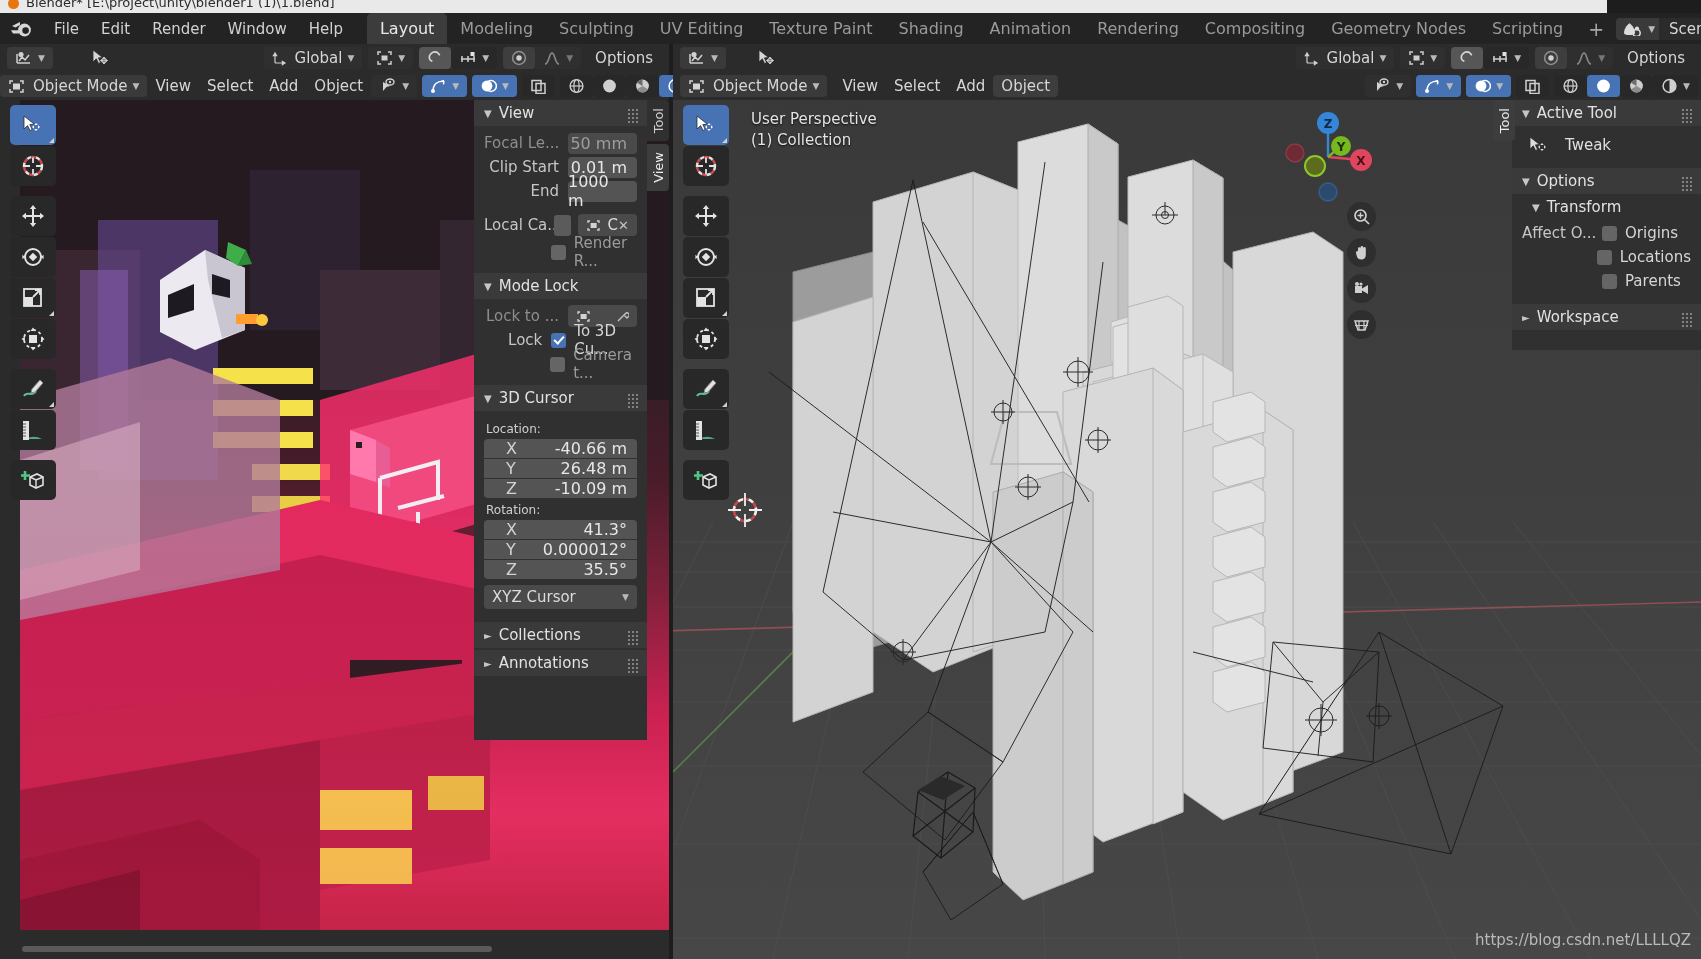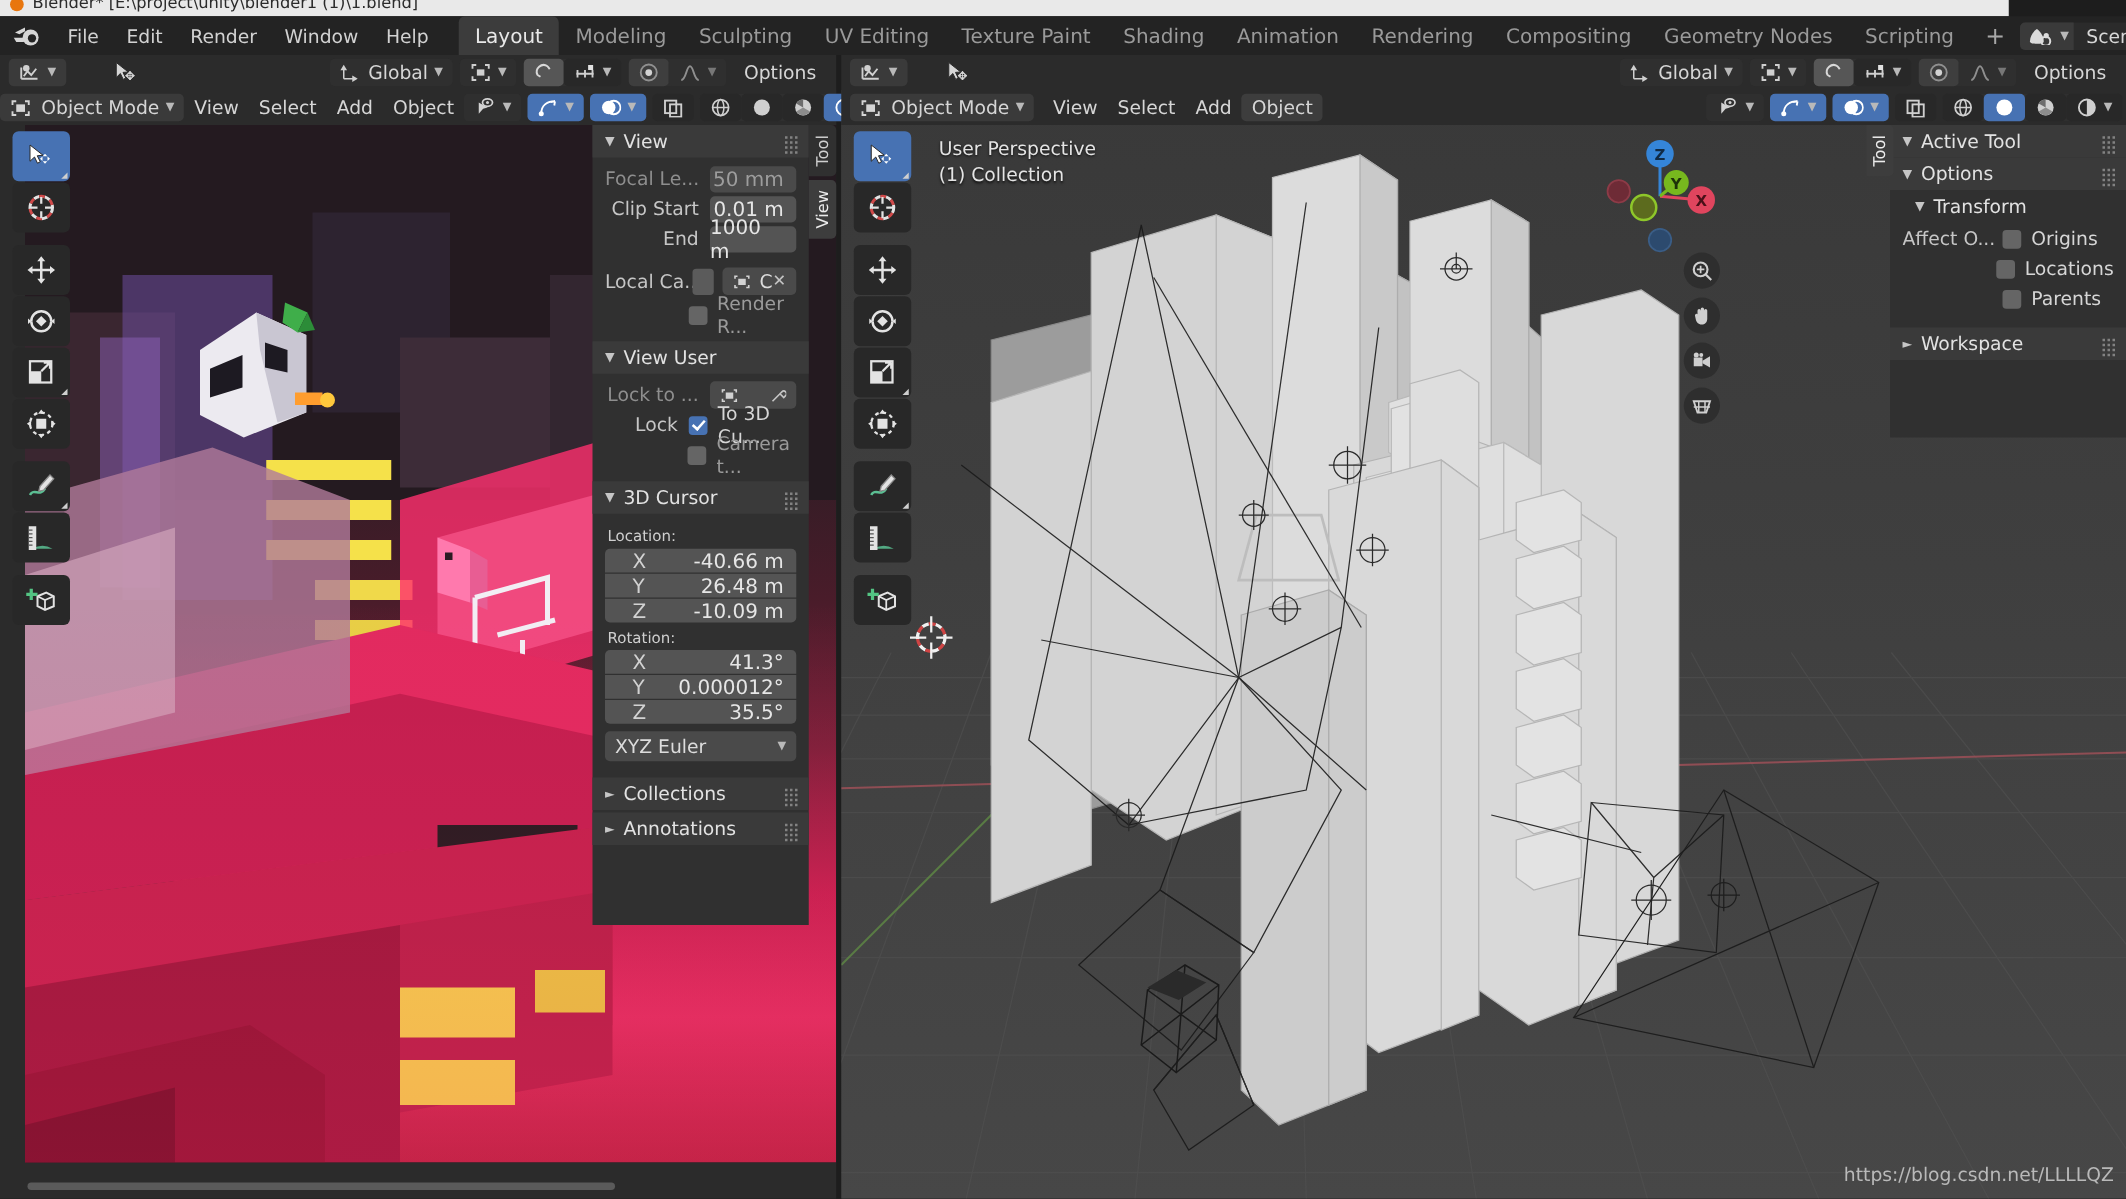--- a/index.html
+++ b/index.html
@@ -587,21 +587,21 @@
     </div>
     <div class="row" style="margin-top:5px;">
       <div class="rlabel"></div>
       <div class="cbox"></div>
       <div class="cbtxt dim">Render R...</div>
     </div>
   </div>
 
   <div class="p-section-head">
     <span class="tri">▼</span>
-    <span>View User</span>
+    <span>Mode Lock</span>
   </div>
   <div class="p-body">
     <div class="row">
       <div class="rlabel dim">Lock to ...</div>
       <div class="dropdownfield">
         <span style="display:flex;align-items:center;">
           <svg width="15" height="13" viewBox="0 0 15 13">
             <path d="M2 4 V2 H4 M11 2 H13 V4 M13 9 V11 H11 M4 11 H2 V9" fill="none" stroke="#d2d2d2" stroke-width="1.3"></path>
             <rect x="4.6" y="4" width="6" height="5" fill="#d2d2d2"></rect>
           </svg>
@@ -670,21 +670,21 @@
         <span>0.000012°</span>
       </div>
       <div class="field split">
         <span class="k">Z</span>
         <span>35.5°</span>
       </div>
     </div>
     <div style="height:7px"></div>
     <div class="row">
       <div class="dropdownfield" style="height:24px;">
-        <span>XYZ Euler</span>
+        <span>XYZ Cursor</span>
         <span class="chev">▼</span>
       </div>
     </div>
   </div>
 
   <div class="p-section-head" style="margin-top:4px;">
     <span class="tri">►</span>
     <span>Collections</span>
     <span class="grip">
         <i></i>
@@ -1197,20 +1197,31 @@
         <i></i>
         <i></i>
         <i></i>
         <i></i>
         <i></i>
         <i></i>
         <i></i>
         <i></i>
       </span>
   </div>
+  <div class="p-body" style="padding:8px 10px 10px;">
+    <div class="row">
+      <span style="width:34px;display:flex;justify-content:center;">
+        <svg width="24" height="21" viewBox="0 0 24 21">
+          <path d="M3 2 L3 14 L6.3 10.8 L8.6 15.5 L10.6 14.4 L8.4 9.9 L12.6 9.6 Z" fill="#dcdcdc" stroke="#2b2b2b" stroke-width=".8"></path>
+          <path d="M15 8 v8 M11 12 h8 M15 8 l-1.8 2 h3.6 Z M15 16 l-1.8-2 h3.6 Z M11 12 l2-1.8 v3.6 Z M19 12 l-2-1.8 v3.6 Z" fill="#dcdcdc"></path>
+        </svg>
+      </span>
+      <span style="margin-left:9px;font-size:15px;color:#e0e0e0;">Tweak</span>
+    </div>
+  </div>
 
   <div class="p-section-head">
     <span class="tri">▼</span>
     <span>Options</span>
     <span class="grip">
         <i></i>
         <i></i>
         <i></i>
         <i></i>
         <i></i>

